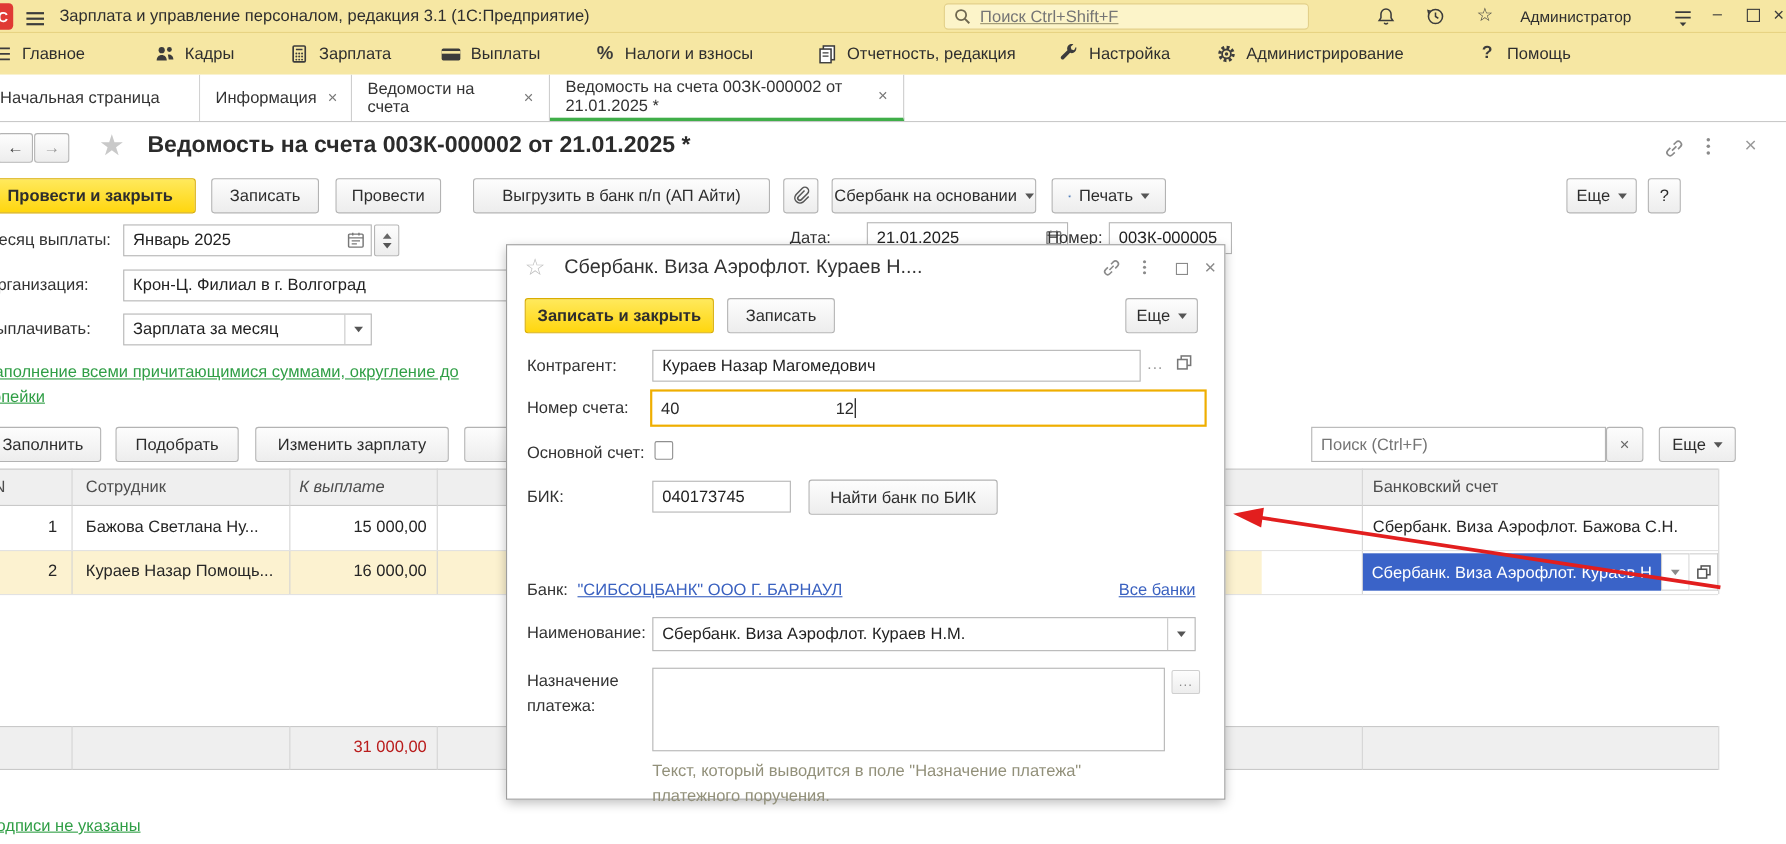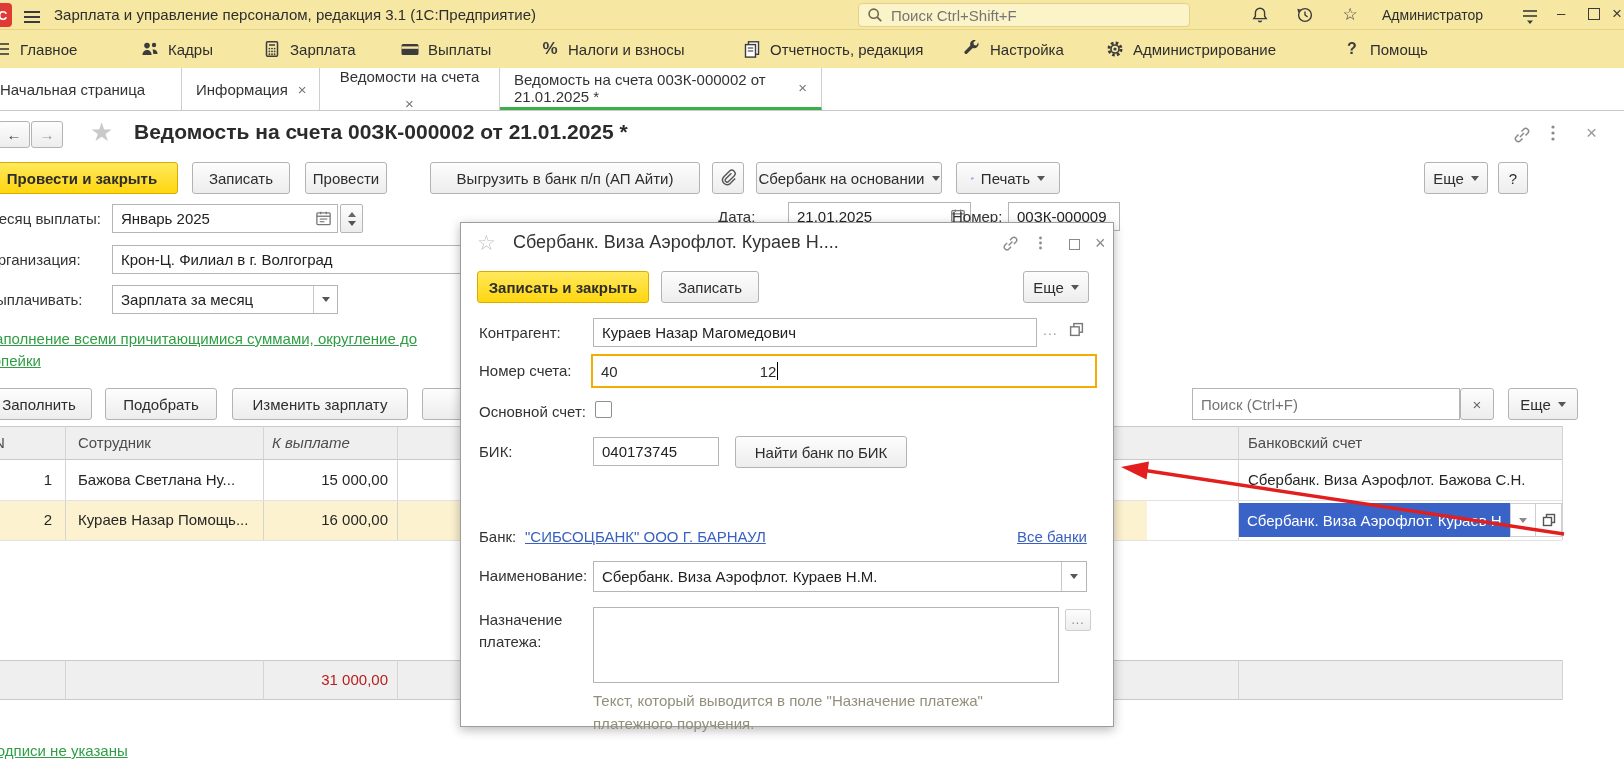--- a/index.html
+++ b/index.html
@@ -5,21 +5,21 @@
   * { margin:0; padding:0; box-sizing:border-box; }
   html,body { width:1624px; height:767px; overflow:hidden; }
   body { font-family:"Liberation Sans","DejaVu Sans",sans-serif; font-size:15px; color:#2b2b2b; background:#fff; position:relative; }
   .abs { position:absolute; }
   
   .titlebar { position:absolute; left:0; top:0; width:1624px; height:30px; background:#f6e7a3; border-bottom:1px solid #e7d383; }
   .menubar  { position:absolute; left:0; top:30px; width:1624px; height:38px; background:#f6e7a3; }
   .menu-item { position:absolute; top:0; height:38px; display:flex; align-items:center; gap:8px; color:#2e2e2e; font-size:15px; cursor:default; }
   .ticon { width:20px; height:20px; display:inline-flex; align-items:center; justify-content:center; color:#3c3c3c; flex:0 0 auto; }
   .tb-search { position:absolute; left:858px; top:3px; width:332px; height:24px; background:#fcf4c9; border:1px solid #e3d089; border-radius:4px; display:flex; align-items:center; padding:0 6px; gap:6px; }
-  .tb-search input { border:none; outline:none; background:transparent; font:inherit; color:#9b946f; width:100%; }
+  .tb-search input { border:none; outline:none; background:transparent; font:inherit; color:#9b946f; width:100%;text-decoration:underline; }
   .win-glyph { font-size:15px; color:#3b3b3b; }
   
   .tabbar { position:absolute; left:0; top:68px; width:1624px; height:43px; background:#fff; border-bottom:1px solid #c9c9c9; }
   .tab { position:absolute; top:0; height:42px; display:flex; align-items:center; padding:0 14px; gap:10px; border-right:1px solid #cecece; color:#333; font-size:15px; background:#fff; }
   .tab.active { border-bottom:3px solid #3fae49; }
   .tab .x { color:#777; font-size:15px; cursor:pointer; }
   
   .btn { display:inline-flex; align-items:center; justify-content:center; gap:7px; height:32px; padding:0 14px; background:linear-gradient(#fdfdfd,#ededed); border:1px solid #b3b3b3; border-radius:3px; font-size:15px; color:#2d2d2d; cursor:pointer; white-space:nowrap; }
   .btn.yellow { background:linear-gradient(#ffe95c,#ffd60f); border-color:#d9ad00; font-weight:bold; }
   .caret { width:0; height:0; border-left:4px solid transparent; border-right:4px solid transparent; border-top:5px solid #555; display:inline-block; }
@@ -177,21 +177,21 @@
 </div>
 
 <div class="tabbar">
   <div class="tab" style="left:-14px; width:196px;">
     <span>Начальная страница</span>
   </div>
   <div class="tab" style="left:182px; width:138px;">
     <span>Информация</span>
       <span class="x">×</span>
   </div>
-  <div class="tab" style="left:320px; width:180px;flex-direction:column;">
+  <div class="tab" style="left:320px; width:180px;">
     <span>Ведомости на счета</span>
       <span class="x">×</span>
   </div>
   <div class="tab active" style="left:500px; width:322px;">
     <span>Ведомость на счета 00ЗК-000002 от 21.01.2025 *</span>
       <span class="x">×</span>
   </div>
 </div>
 
 <div class="abs btn" style="left:-2px; top:121px; width:32px; height:27px; padding:0; color:#444;">←</div>
@@ -207,21 +207,21 @@
   <svg class="mini" width="6" height="20" viewBox="0 0 6 20">
       <circle cx="3" cy="4" r="1.6" fill="#8a8a8a"></circle>
       <circle cx="3" cy="10" r="1.6" fill="#8a8a8a"></circle>
       <circle cx="3" cy="16" r="1.6" fill="#8a8a8a"></circle>
     </svg>
 </span>
 <span class="abs" style="left:1586px; top:122px; font-size:19px; color:#9a9a9a;">×</span>
 
 <div class="abs btn yellow" style="left:-14px; top:162px; width:192px;">Провести и закрыть</div>
 <div class="abs btn" style="left:192px; top:162px; width:98px;">Записать</div>
-<div class="abs btn" style="left:305px; top:162px; width:82px;">Провести</div>
+<div class="abs btn" style="left:305px; top:162px; width:96px;">Провести</div>
 <div class="abs btn" style="left:430px; top:162px; width:270px;">Выгрузить в банк п/п (АП Айти)</div>
 <div class="abs btn" style="left:712px; top:162px; width:32px; padding:0;">
   <svg class="mini" width="18" height="18" viewBox="0 0 18 18">
       <path d="M12.4 4.2 6.8 9.8a1.9 1.9 0 0 0 2.7 2.7l5.6-5.6a3.3 3.3 0 0 0-4.7-4.7L4.6 8a4.7 4.7 0 0 0 6.6 6.6l5-5" fill="none" stroke="#555" stroke-width="1.4"></path>
     </svg>
 </div>
 <div class="abs btn" style="left:756px; top:162px; width:186px;">
     <span>Сбербанк на основании</span>
     <span class="caret"></span>
   </div>
@@ -266,21 +266,21 @@
     <svg class="mini" width="16" height="16" viewBox="0 0 18 18">
         <rect x="2" y="3" width="14" height="12.5" rx="1" fill="none" stroke="#777" stroke-width="1.4"></rect>
         <line x1="2" y1="6.6" x2="16" y2="6.6" stroke="#777" stroke-width="1.4"></line>
         <line x1="6" y1="1.8" x2="6" y2="4.4" stroke="#777" stroke-width="1.4"></line>
         <line x1="12" y1="1.8" x2="12" y2="4.4" stroke="#777" stroke-width="1.4"></line>
       </svg>
   </span>
 </div>
 <div class="lbl" style="left:952px; top:208px;">Номер:</div>
 <div class="field" style="left:1008px; top:202px; width:112px; height:29px;">
-  <span>00ЗК-000009</span>
+  <span>00ЗК-000005</span>
 </div>
 
 <div class="lbl" style="left:-14px; top:251px;">Организация:</div>
 <div class="field" style="left:112px; top:245px; width:590px; height:29px;">
   <span>Крон-Ц. Филиал в г. Волгоград</span>
 </div>
 
 <div class="lbl" style="left:-14px; top:291px;">Выплачивать:</div>
 <div class="field" style="left:112px; top:285px; width:226px; height:29px; padding-right:28px;">
   <span>Зарплата за месяц</span>

